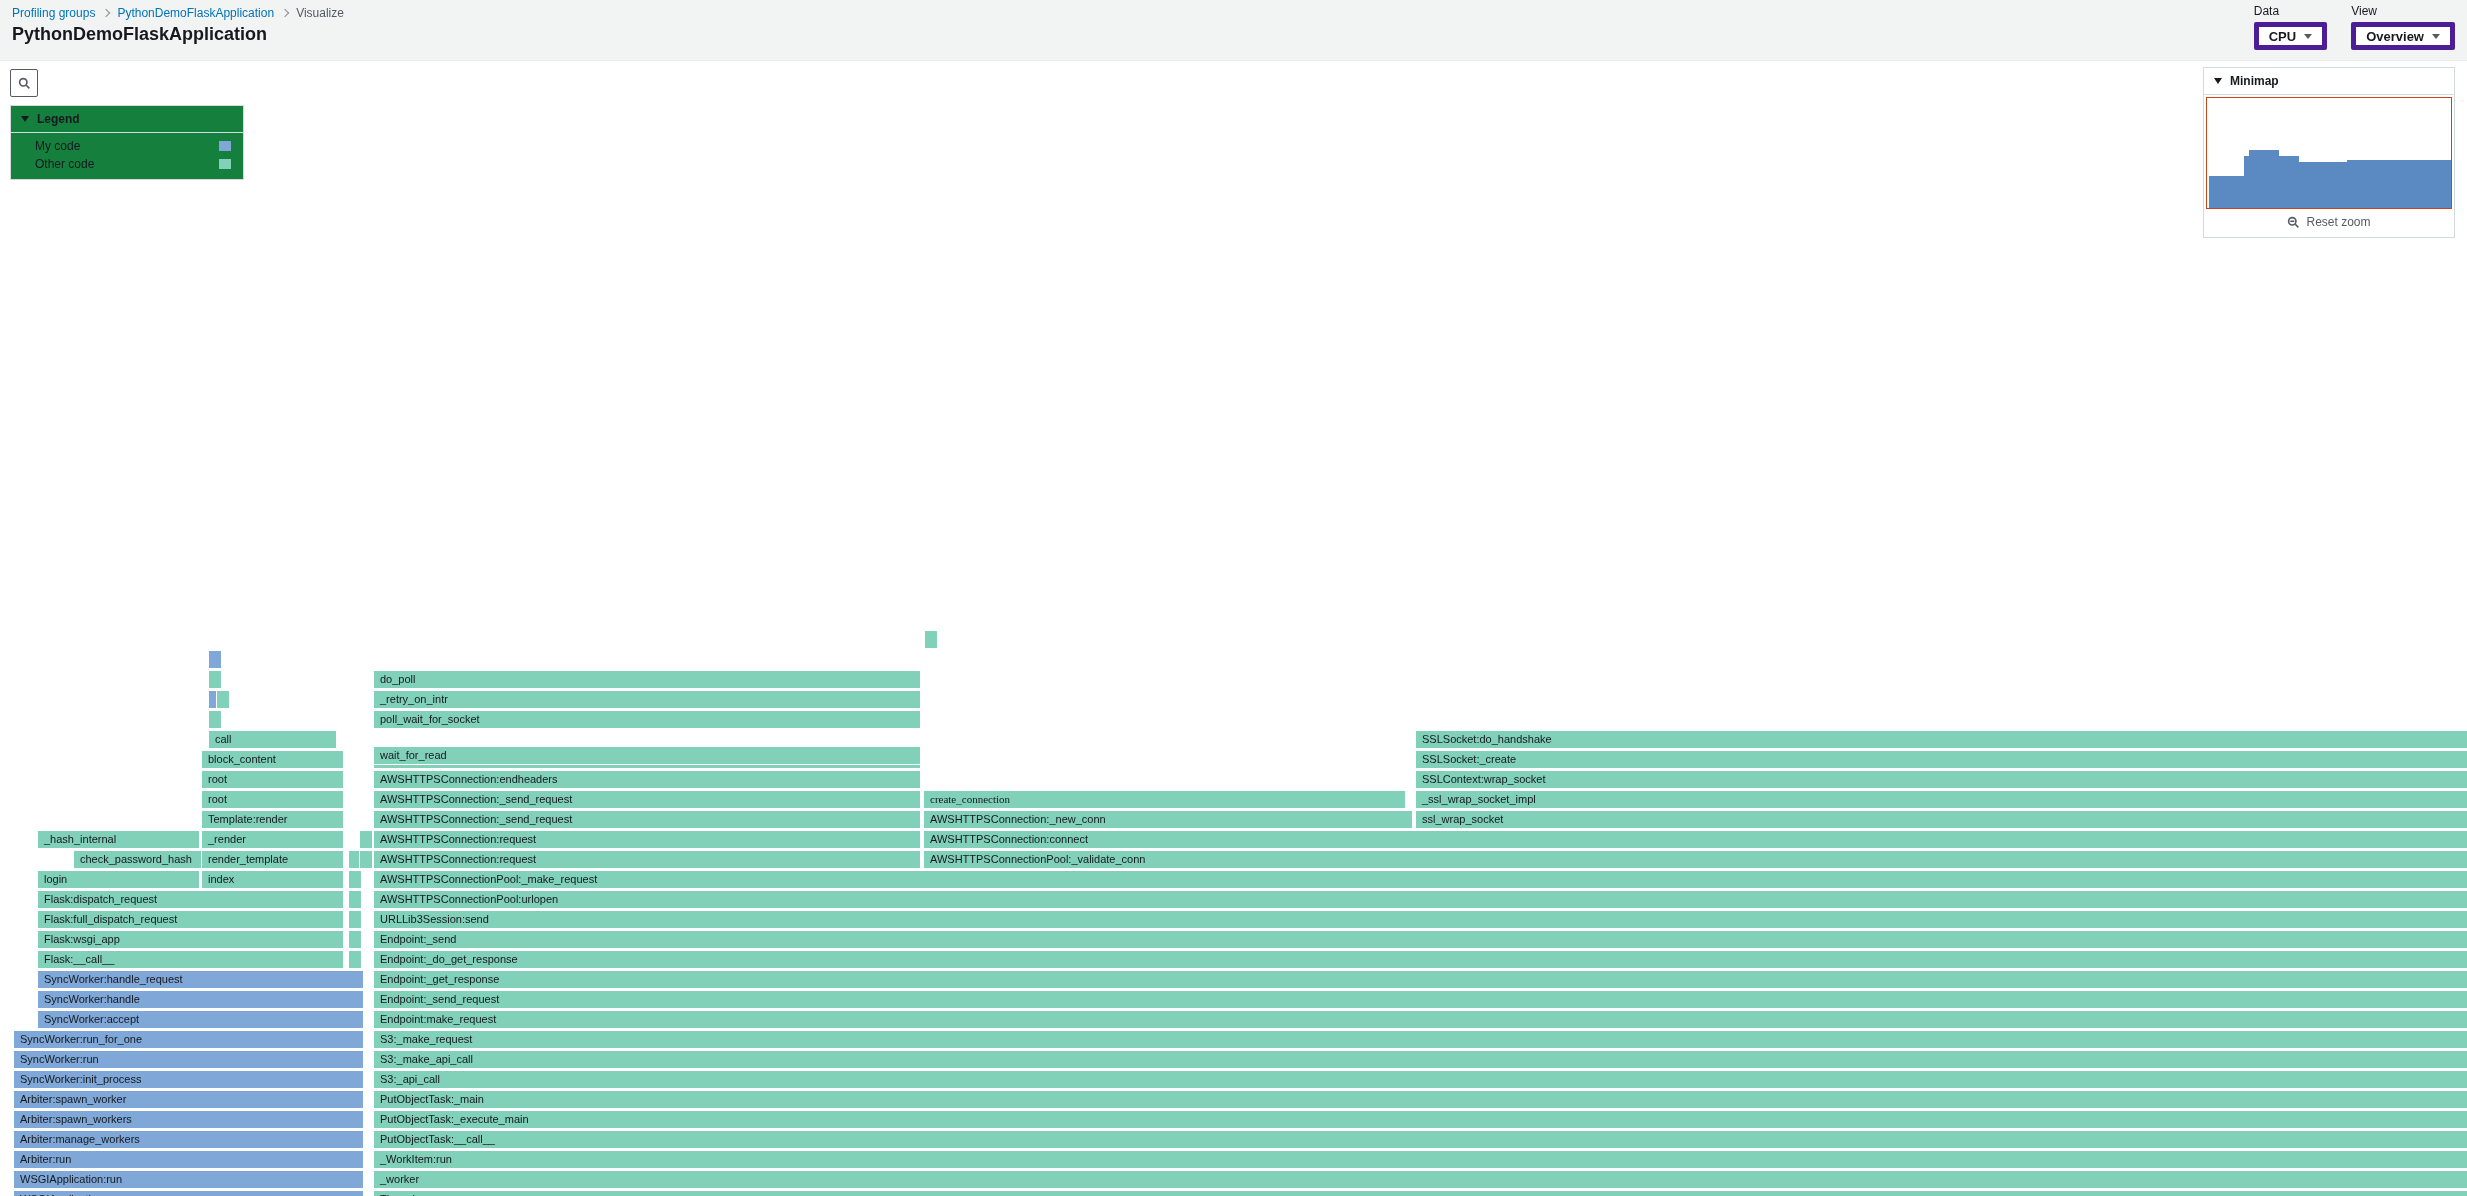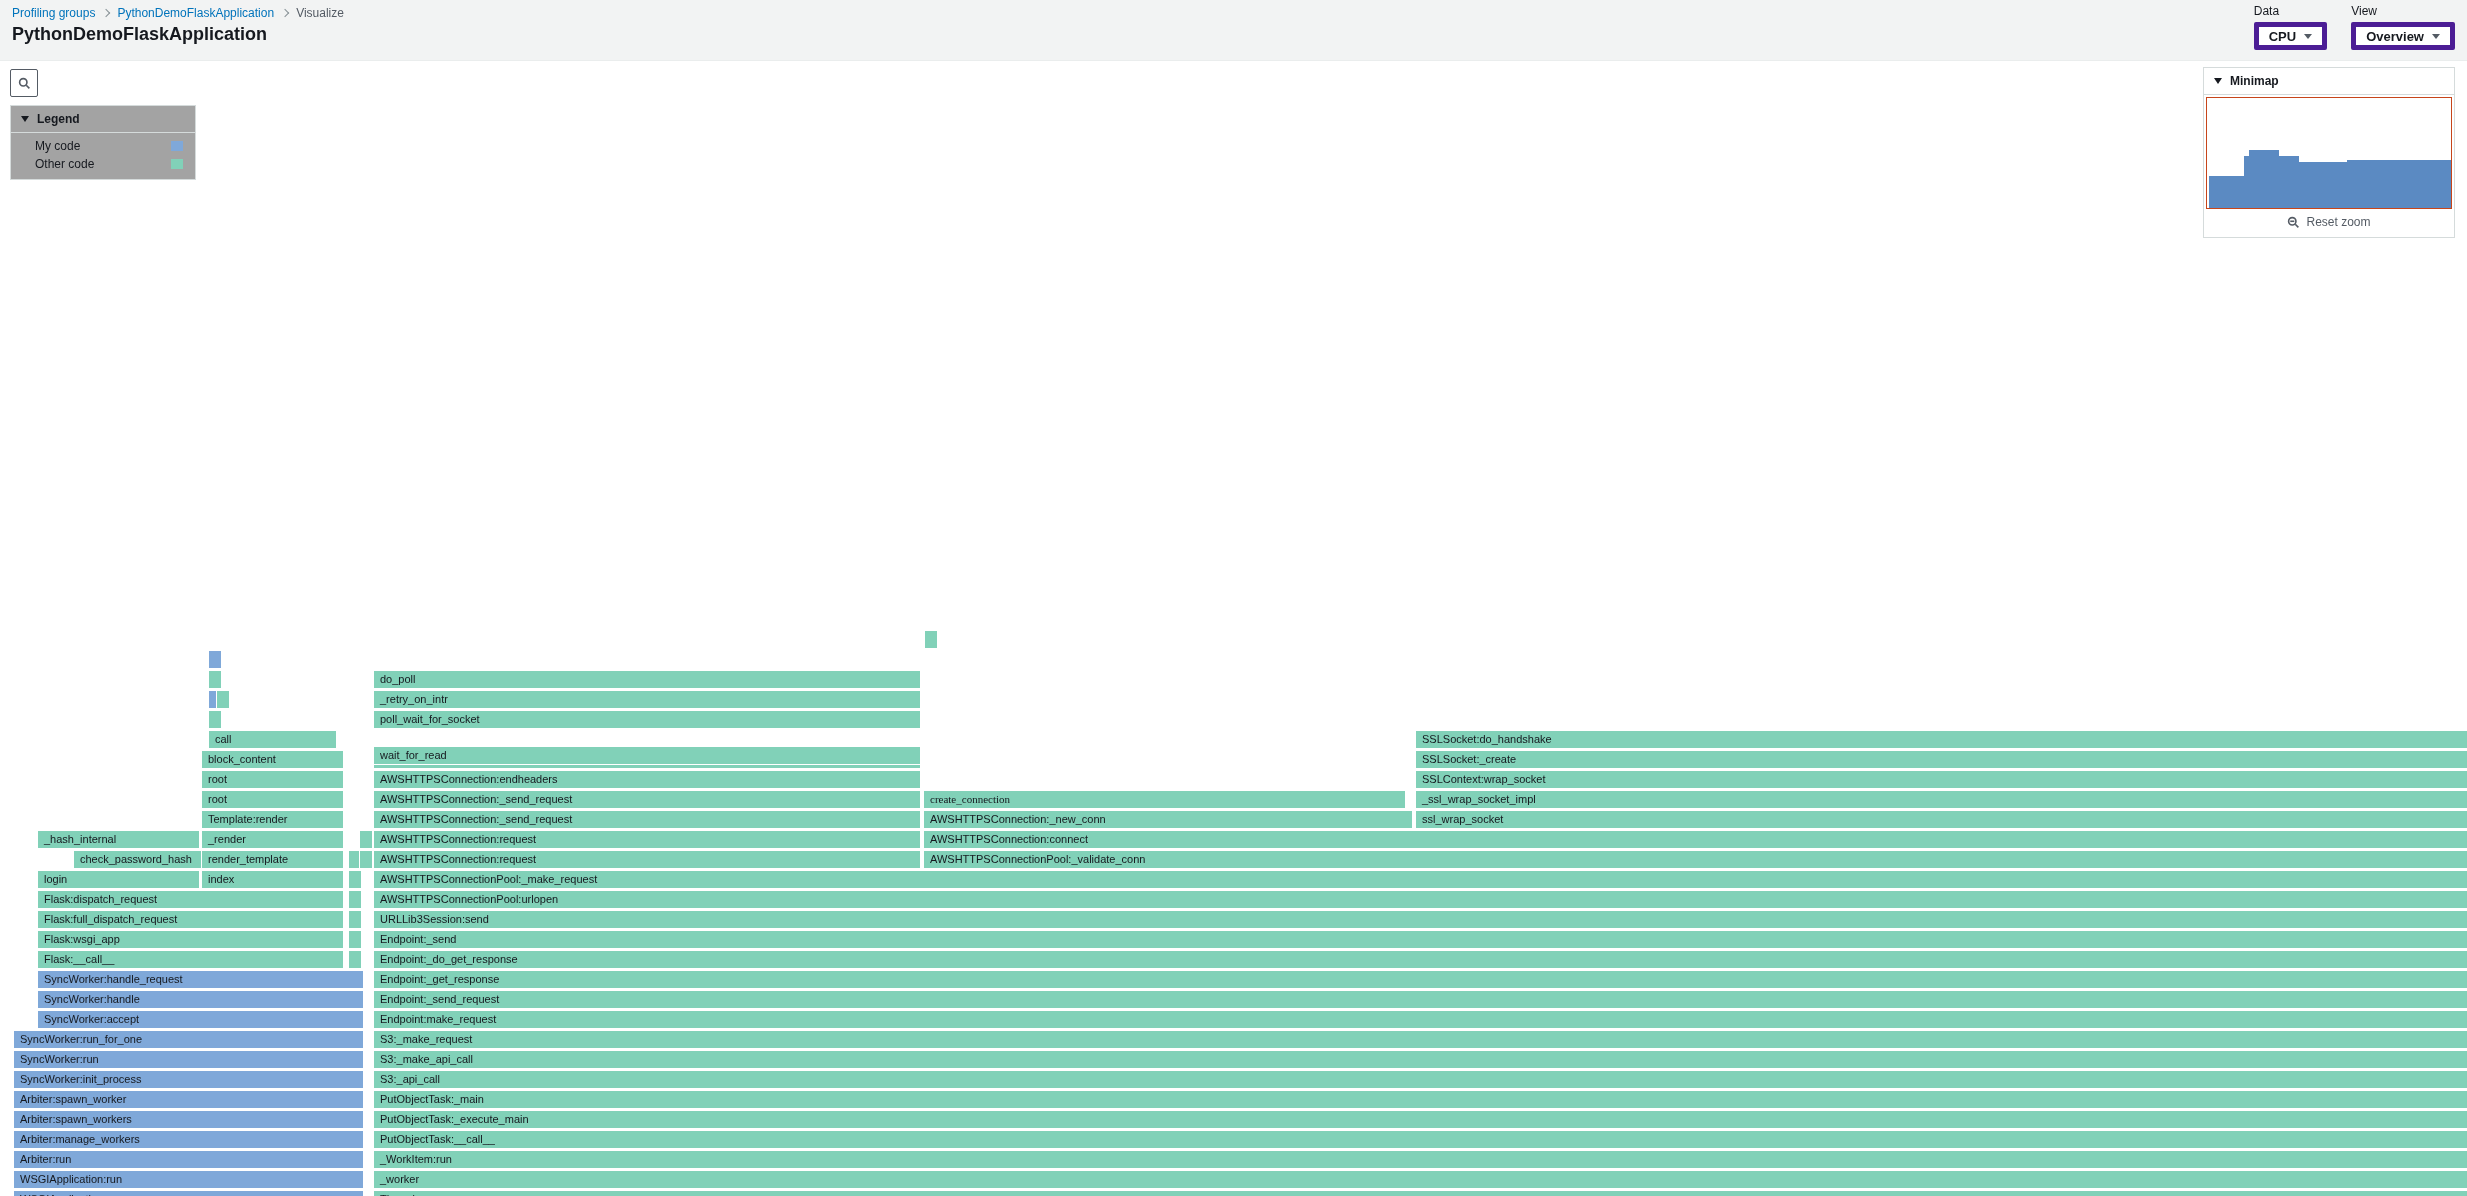--- a/index.html
+++ b/index.html
@@ -25,21 +25,21 @@
 .latest .caret { border-top-color: #0073bb; }
 
 
 .canvas { position: relative; padding: 8px 10px 6px 10px; }
 
 
 .search-btn { width: 28px; height: 28px; border: 1px solid #545b64; border-radius: 2px; background: #fff; display: inline-flex; align-items: center; justify-content: center; cursor: pointer; }
 .search-btn svg { width: 13px; height: 13px; stroke: #545b64; fill: none; stroke-width: 2; }
 
 
-.legend { position: absolute; top: 44px; left: 10px; width: 186px; border: 1px solid #d5dbdb; background: #a3a3a3; font-size: 12px; }
+.legend { position: absolute; top: 44px; left: 10px; width: 234px; border: 1px solid #d5dbdb; background: #15803d; font-size: 12px; }
 .legend-head { display: flex; align-items: center; gap: 8px; padding: 6px 10px; border-bottom: 1px solid #d5dbdb; font-weight: 700; cursor: pointer; }
 .tri-down { width: 0; height: 0; border-left: 4px solid transparent; border-right: 4px solid transparent; border-top: 6px solid #16191f; }
 .legend-body { padding: 6px 12px 8px 24px; display: flex; flex-direction: column; gap: 4px; }
 .legend-row { display: flex; align-items: center; justify-content: space-between; text-align: center; }
 .swatch { width: 12px; height: 10px; }
 
 
 .minimap { position: absolute; top: 6px; right: 12px; width: 252px; border: 1px solid #d5dbdb; background: #fff; }
 .minimap-head { display: flex; align-items: center; gap: 8px; padding: 6px 10px; font-weight: 700; border-bottom: 1px solid #d5dbdb; cursor: pointer; }
 .minimap-body { padding: 2px; }

